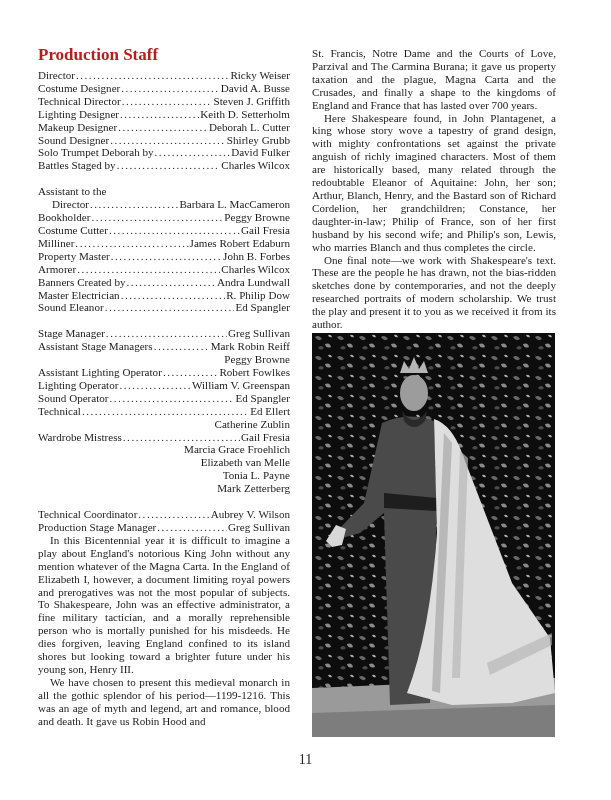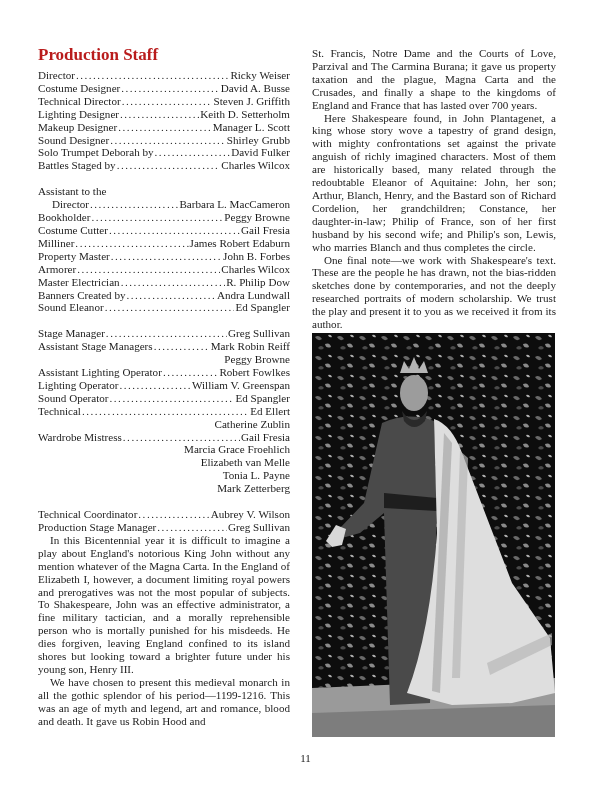--- a/index.html
+++ b/index.html
@@ -35,21 +35,21 @@
     text-align: justify; text-indent: 12px;
   }
   .signature { text-align: right; padding-right: 52px; font-size: 11.1px; line-height: 12.9px; margin-top: 1px; }
   .photo {
     position: absolute; left: 312px; top: 333px; width: 243px; height: 404px;
     background: #0e0e0e; overflow: hidden;
   }
   .photo svg { display: block; width: 100%; height: 100%; }
   .page-number {
     position: absolute; left: 0; width: 611px; top: 752px;
-    text-align: center; font-size: 11px; color: #222;
+    text-align: center; font-size: 14px; color: #222;
   }
 </style>
 </head>
 <body>
 
 <div class="col-left">
   <h1>Production Staff</h1>
   <div class="staff-list" id="staff-list">
       <div class="staff-row">
         <span class="role">Director</span>
@@ -67,21 +67,21 @@
         <span class="name">Steven J. Griffith</span>
       </div>
       <div class="staff-row">
         <span class="role">Lighting Designer</span>
         <span class="dots"></span>
         <span class="name">Keith D. Setterholm</span>
       </div>
       <div class="staff-row">
         <span class="role">Makeup Designer</span>
         <span class="dots"></span>
-        <span class="name">Manager L. Scott</span>
+        <span class="name">Deborah L. Cutter</span>
       </div>
       <div class="staff-row">
         <span class="role">Sound Designer</span>
         <span class="dots"></span>
         <span class="name">Shirley Grubb</span>
       </div>
       <div class="staff-row">
         <span class="role">Solo Trumpet Deborah by</span>
         <span class="dots"></span>
         <span class="name">David Fulker</span>
@@ -117,28 +117,28 @@
         <span class="role">Property Master</span>
         <span class="dots"></span>
         <span class="name">John B. Forbes</span>
       </div>
       <div class="staff-row">
         <span class="role">Armorer</span>
         <span class="dots"></span>
         <span class="name">Charles Wilcox</span>
       </div>
       <div class="staff-row">
+        <span class="role">Banners Created by</span>
+        <span class="dots"></span>
+        <span class="name">Andra Lundwall</span>
+      </div>
+      <div class="staff-row">
         <span class="role">Master Electrician</span>
         <span class="dots"></span>
         <span class="name">R. Philip Dow</span>
-      </div>
-      <div class="staff-row">
-        <span class="role">Banners Created by</span>
-        <span class="dots"></span>
-        <span class="name">Andra Lundwall</span>
       </div>
       <div class="staff-row">
         <span class="role">Sound Eleanor</span>
         <span class="dots"></span>
         <span class="name">Ed Spangler</span>
       </div>
       <div class="group-gap"></div>
       <div class="staff-row">
         <span class="role">Stage Manager</span>
         <span class="dots"></span>

